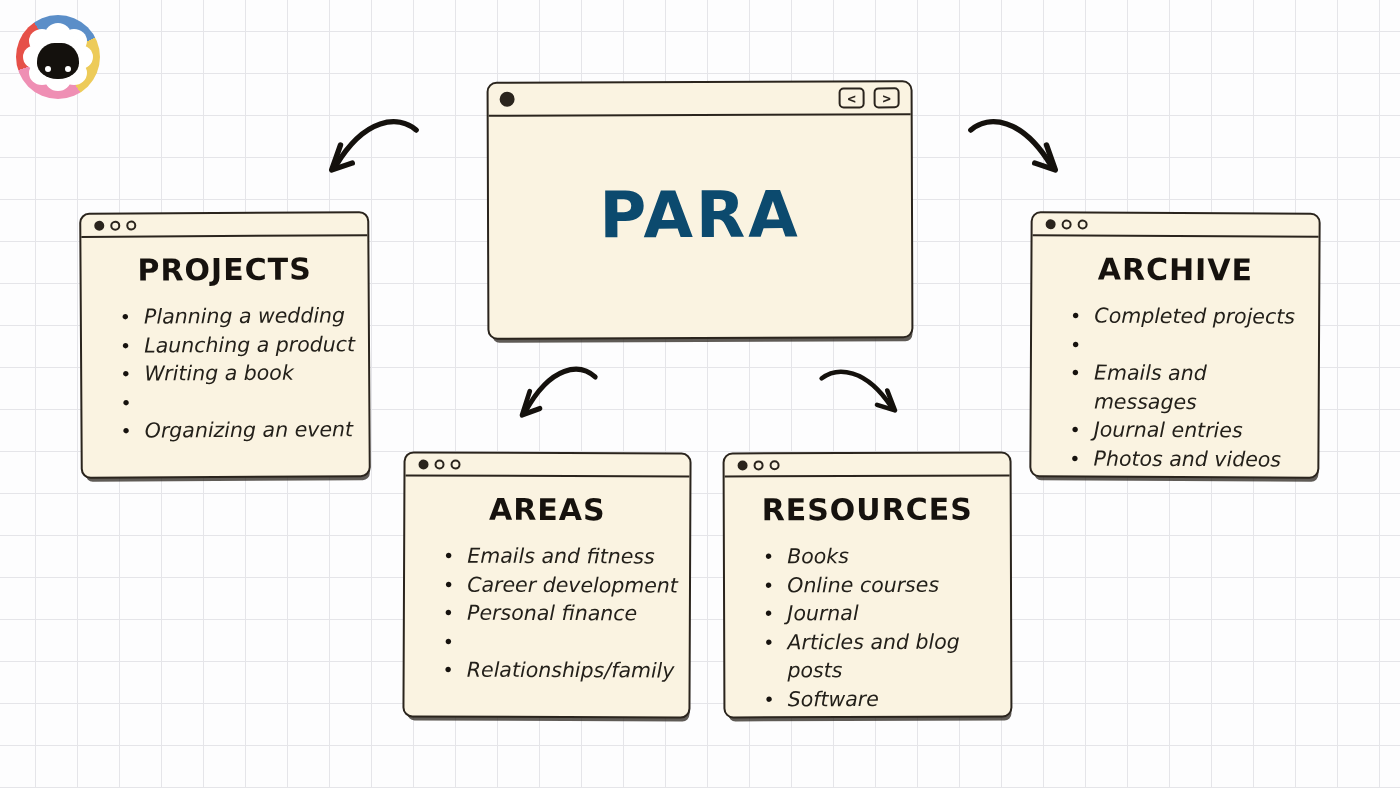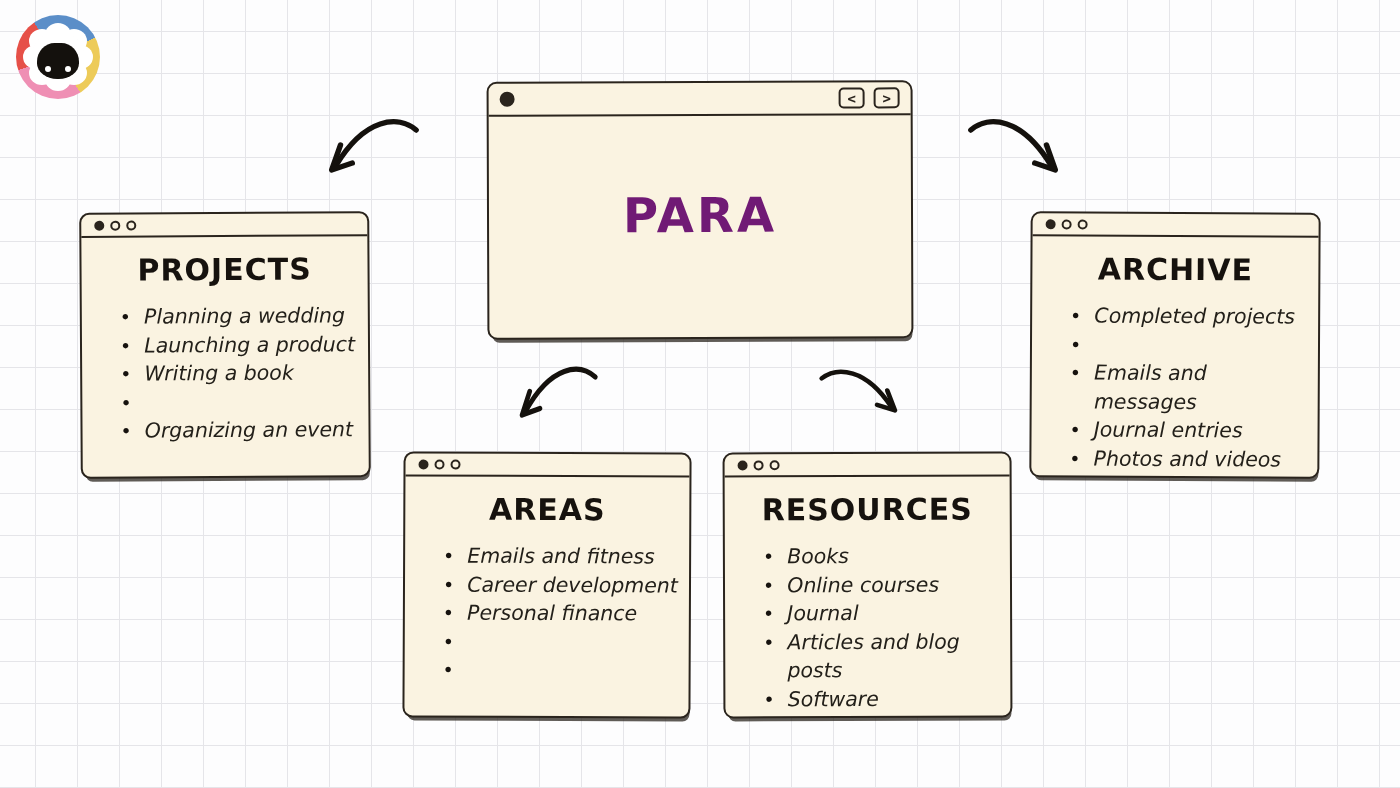--- a/index.html
+++ b/index.html
@@ -30,21 +30,21 @@
   .nav { margin-left:auto; display:flex; gap:9px; }
   .navbtn {
     width:26px; height:21px; background:transparent; padding:0;
     border:2px solid #2a241d; border-radius:5px; cursor:pointer;
     display:flex; align-items:center; justify-content:center;
     font:bold 14px "DejaVu Sans Mono", monospace; color:#2a241d;
   }
   .win-para .body { height:calc(100% - 33px); display:flex; align-items:center; justify-content:center; }
   .para-title {
     margin:4px; transform:translateY(-12px);
-    font-size:48px; font-weight:bold; letter-spacing:3px; color:#701a75;
+    font-size:64px; font-weight:bold; letter-spacing:3px; color:#0c4a6e;
   }
 
   .small .titlebar { height:23px; padding:0 13px; gap:6px; }
   .dot { width:10px; height:10px; border:2px solid #2a241d; border-radius:50%; }
   .dot.filled { background:#2a241d; }
   .small h2 {
     margin:15px 0 0; text-align:center;
     font-size:30px; font-weight:bold; letter-spacing:1px; color:#16120e;
   }
   .small ul { list-style:none; margin:15px 0 0; padding:0 6px 0 38px; }
@@ -185,20 +185,21 @@
         </li>
       <li>
           <span class="bullet">•</span>
           <span>Personal finance</span>
         </li>
       <li>
           <span class="bullet">•</span>
         </li>
       <li>
           <span class="bullet">•</span>
+          <span>Relationships/family</span>
         </li>
     </ul>
   </section>
 
   <section class="window small win-resources">
     <div class="titlebar">
       <span class="dot filled"></span>
       <span class="dot"></span>
       <span class="dot"></span>
     </div>

